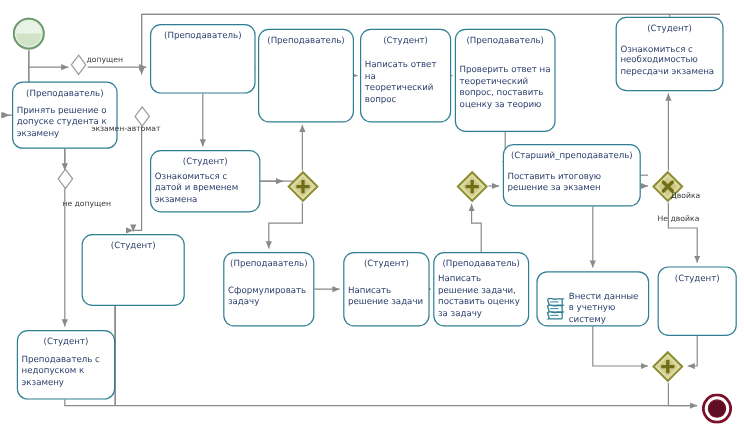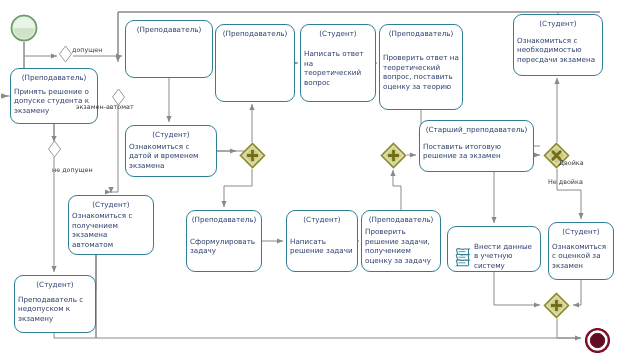--- a/index.html
+++ b/index.html
@@ -257,41 +257,40 @@
     <div class="tname">Ознакомиться с необходимостью пересдачи экзамена</div>
   </div>
 
   <div class="task" style="left:125px;top:125px;width:92px;height:52px;">
     <div class="lane">(Студент)</div>
     <div class="tname">Ознакомиться с датой и временем экзамена</div>
   </div>
 
   <div class="task" style="left:68px;top:195px;width:86px;height:60px;">
     <div class="lane">(Студент)</div>
-    <div class="tname">Ознакомиться с получением экзамена автоматом</div>
   </div>
 
   <div class="task" style="left:14px;top:275px;width:82px;height:58px;">
     <div class="lane">(Студент)</div>
     <div class="tname">Преподаватель с недопуском к экзамену</div>
   </div>
 
   <div class="task" style="left:186px;top:210px;width:76px;height:62px;">
     <div class="lane">(Преподаватель)</div>
     <div class="tname">Сформулировать задачу</div>
   </div>
 
   <div class="task" style="left:286px;top:210px;width:72px;height:62px;">
     <div class="lane">(Студент)</div>
     <div class="tname">Написать решение задачи</div>
   </div>
 
   <div class="task" style="left:361px;top:210px;width:80px;height:62px;">
     <div class="lane">(Преподаватель)</div>
-    <div class="tname">Проверить решение задачи, получением оценку за задачу</div>
+    <div class="tname">Написать решение задачи, поставить оценку за задачу</div>
   </div>
 
   <div class="task" style="left:419px;top:120px;width:115px;height:52px;">
     <div class="lane">(Старший_преподаватель)</div>
     <div class="tname">Поставить итоговую решение за экзамен</div>
   </div>
 
   <div class="task script" style="left:447px;top:226px;width:94px;height:46px;">
     <div class="sicon">
       <svg width="18" height="22" viewBox="0 0 18 22">
@@ -299,21 +298,20 @@
         <path d="M3,7.6 C5,6.2 8,9 10,7.6 L15,7.6 C13,9 16,11.8 14,13.2 L3,13.2 C5,11.8 1,9 3,7.6 z" fill="#ffffff" stroke="#2f7f94" stroke-width="1.1"></path>
         <path d="M3,13.2 C5,11.8 8,14.6 10,13.2 L15,13.2 C13,14.6 16,17.4 14,18.8 L3,18.8 C5,17.4 1,14.6 3,13.2 z" fill="#ffffff" stroke="#2f7f94" stroke-width="1.1"></path>
         <path d="M4.5,4.6 L11.5,4.6 M4.5,10.2 L11.5,10.2 M4.5,15.8 L11.5,15.8" stroke="#2f7f94" stroke-width="0.8"></path>
       </svg>
     </div>
     <div class="tname">Внести данные в учетную систему</div>
   </div>
 
   <div class="task" style="left:548px;top:222px;width:66px;height:58px;">
     <div class="lane">(Студент)</div>
-    <div class="tname">Ознакомиться с оценкой за экзамен</div>
   </div>
 
   <div class="elabel" style="left:72px;top:47px;">допущен</div>
   <div class="elabel" style="left:76px;top:104px;">экзамен-автомат</div>
   <div class="elabel" style="left:52px;top:167px;">не допущен</div>
   <div class="elabel" style="left:559px;top:124px;margin-top:36px;">Двойка</div>
   <div class="elabel" style="left:548px;top:179px;">Не двойка</div>
 
 </div>
 

